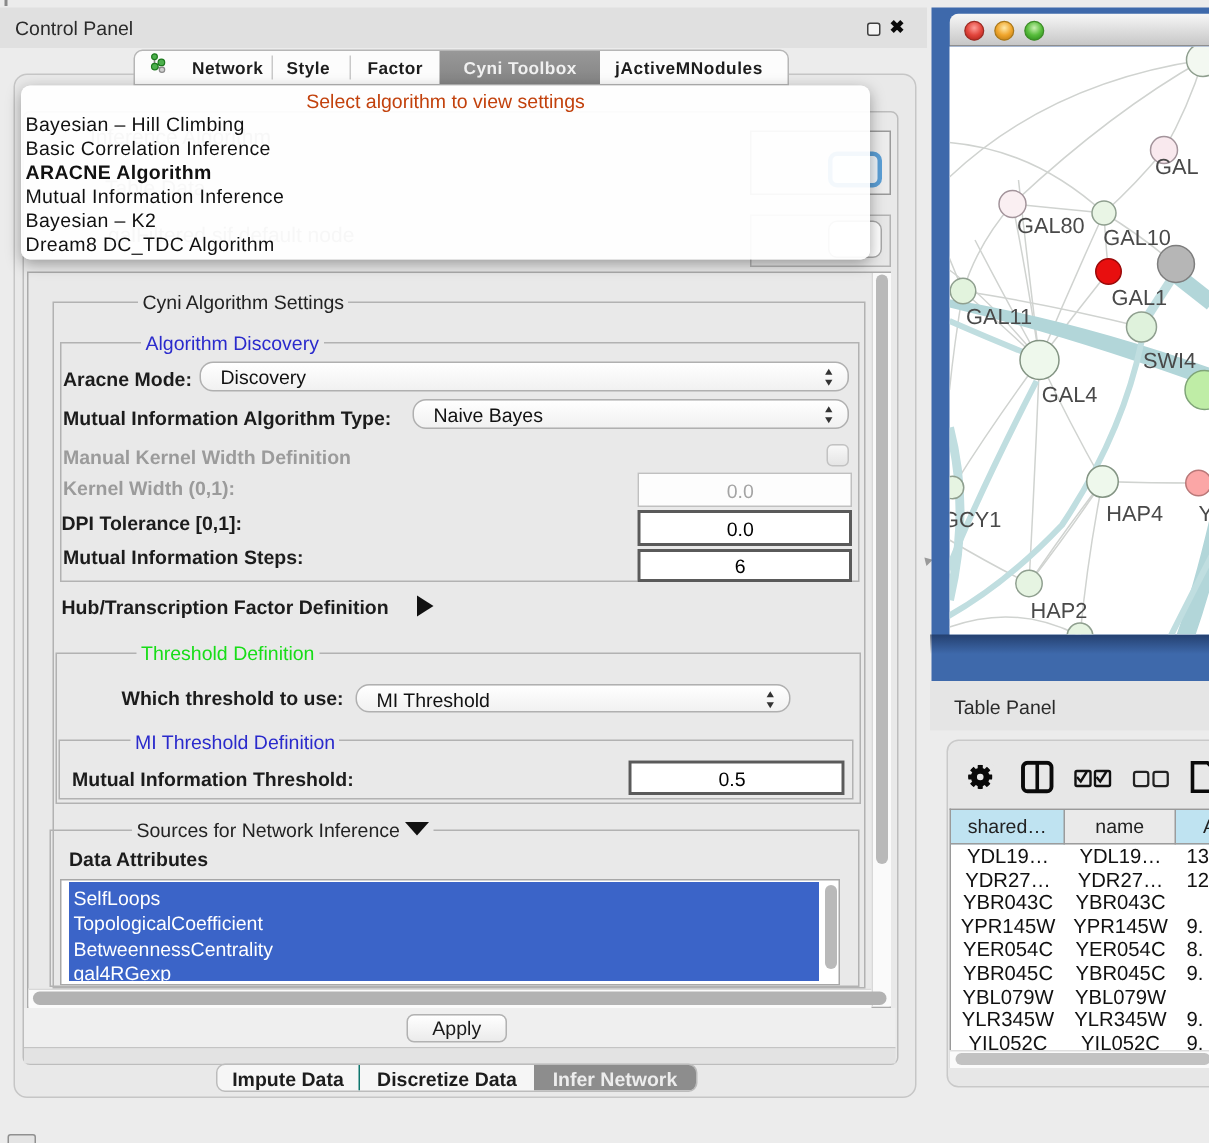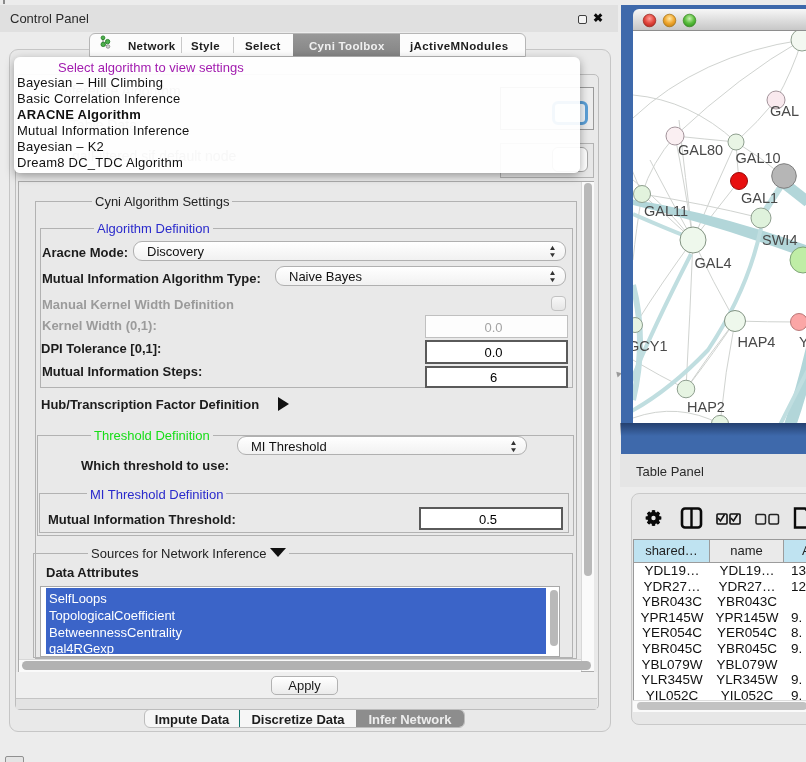--- a/index.html
+++ b/index.html
@@ -41,37 +41,37 @@
  <path d="M4 9 L8 7" stroke="#888" stroke-width="1.1" fill="none"></path>
  <circle cx="4" cy="2.8" r="1.9" fill="#4db04d" stroke="#1e7a1e" stroke-width="0.8"></circle>
  <circle cx="8.6" cy="6.6" r="2.2" fill="#4db04d" stroke="#1e7a1e" stroke-width="0.8"></circle>
  <circle cx="4.2" cy="9.4" r="2.2" fill="#4db04d" stroke="#1e7a1e" stroke-width="0.8"></circle>
  <circle cx="9" cy="11.5" r="1.8" fill="#cfcfcf" stroke="#8a8a8a" stroke-width="0.8"></circle>
 </svg>
 <div class="abs" style="left:128px;top:40px;font-size:11.5px;font-weight:bold;color:#1d1d1d;letter-spacing:0.3px;">Network</div>
 <div class="abs" style="left:181px;top:37px;width:1px;height:16px;background:#c9c9c9;"></div>
 <div class="abs" style="left:191px;top:40px;font-size:11.5px;font-weight:bold;color:#1d1d1d;letter-spacing:0.3px;">Style</div>
 <div class="abs" style="left:233px;top:37px;width:1px;height:16px;background:#c9c9c9;"></div>
-<div class="abs" style="left:245px;top:40px;font-size:11.5px;font-weight:bold;color:#1d1d1d;letter-spacing:0.3px;">Select</div>
+<div class="abs" style="left:245px;top:40px;font-size:11.5px;font-weight:bold;color:#1d1d1d;letter-spacing:0.3px;">Factor</div>
 <div class="abs" style="left:309px;top:40px;font-size:11.5px;font-weight:bold;color:#f0f0f0;letter-spacing:0.3px;">Cyni Toolbox</div>
 <div class="abs" style="left:410px;top:40px;font-size:11.5px;font-weight:bold;color:#1d1d1d;letter-spacing:0.4px;">jActiveMNodules</div>
 
 <div class="abs" style="left:18px;top:181px;width:576px;height:491px;border:1px solid #ababab;background:#e9e9e9;box-sizing:border-box;"></div>
 
 <div class="abs" style="left:581px;top:182px;width:12px;height:489px;background:#fafafa;border-left:1px solid #d8d8d8;"></div>
 <div class="abs" style="left:584px;top:183px;width:8px;height:393px;background:#b9b9b9;border-radius:4px;"></div>
 
 <div class="abs" style="left:19px;top:659px;width:562px;height:12px;background:#fafafa;border-top:1px solid #d8d8d8;"></div>
 <div class="abs" style="left:22px;top:661px;width:569px;height:9px;background:#b2b2b2;border-radius:4.5px;"></div>
 
 <div class="grp" style="left:35px;top:201px;width:542px;height:458px;"></div>
 <div class="gt" style="left:48px;top:194px;color:#232323;">Cyni Algorithm Settings</div>
 
 <div class="grp" style="left:40px;top:228px;width:533px;height:160px;"></div>
-<div class="gt" style="left:50px;top:221px;color:#2a2acc;">Algorithm Definition</div>
+<div class="gt" style="left:50px;top:221px;color:#2a2acc;">Algorithm Discovery</div>
 
 <div class="abs lbl bold" style="left:42px;top:245px;">Aracne Mode:</div>
 <div class="combo" style="left:133px;top:241px;width:433px;height:20px;border-radius:9px;">
     <span class="ct" style="left:13px;top:2px;">Discovery</span>
  <svg class="updn" viewBox="0 0 8 16">
       <path d="M4 1 L7 6 H1 Z" fill="#333"></path>
       <path d="M4 15 L7 10 H1 Z" fill="#333"></path>
     </svg>
   </div>
 
@@ -96,21 +96,21 @@
 <div class="abs lbl bold" style="left:42px;top:364px;">Mutual Information Steps:</div>
 <div class="inp" style="left:425px;top:366px;width:143px;height:22px;border:2px solid #5a5a5a;color:#000;padding-top:2px;">6</div>
 
 <div class="abs lbl" style="left:41px;top:397px;font-weight:600;">Hub/Transcription Factor Definition</div>
 <div class="abs" style="left:278px;top:397px;width:0;height:0;border-top:7px solid transparent;border-bottom:7px solid transparent;border-left:11px solid #111;"></div>
 
 <div class="grp" style="left:37px;top:435px;width:537px;height:101px;"></div>
 <div class="gt" style="left:47px;top:428px;color:#17dd17;">Threshold Definition</div>
 
 <div class="abs lbl bold" style="left:81px;top:458px;">Which threshold to use:</div>
-<div class="combo" style="left:237px;top:436px;width:290px;height:19px;border-radius:9px;">
+<div class="combo" style="left:237px;top:456px;width:290px;height:19px;border-radius:9px;">
     <span class="ct" style="left:13px;top:1.5px;">MI Threshold</span>
  <svg class="updn" viewBox="0 0 8 16">
       <path d="M4 1 L7 6 H1 Z" fill="#333"></path>
       <path d="M4 15 L7 10 H1 Z" fill="#333"></path>
     </svg>
   </div>
 
 <div class="grp" style="left:39px;top:493px;width:530px;height:40px;"></div>
 <div class="gt" style="left:43px;top:487px;color:#2a2acc;">MI Threshold Definition</div>
 
@@ -330,14 +330,14 @@
  </div>
 </div>
 <div class="abs" style="left:633px;top:700px;width:173px;height:12px;background:#fafafa;border-top:1px solid #ddd;box-sizing:border-box;"></div>
 <div class="abs" style="left:637px;top:701.5px;width:170px;height:8.5px;background:#c2c2c2;border-radius:4px;"></div>
 
 <div class="abs" style="left:60px;top:83px;font-size:14px;color:#8a8a8a;">Inference Algorithm</div>
 <div class="abs" style="left:70px;top:117px;font-size:14px;color:#8a8a8a;">Table Data</div>
 <div class="abs" style="left:72px;top:148px;font-size:14px;color:#8a8a8a;">galFiltered sif default node</div>
 
 <div class="abs" style="left:14px;top:57px;width:566px;height:116px;background:rgba(255,255,255,0.93);border-radius:6px;box-shadow:0 3px 10px rgba(0,0,0,0.35);"></div>
-<div class="abs" style="left:14px;top:60px;width:566px;text-align:left;font-size:13px;color:#a21caf;padding-left:44px;">Select algorithm to view settings</div>
+<div class="abs" style="left:14px;top:60px;width:566px;text-align:center;font-size:13px;color:#c2410c;">Select algorithm to view settings</div>
 <div class="abs" style="left:17px;top:75px;font-size:13px;color:#111;line-height:15.9px;letter-spacing:0.25px;">Bayesian – Hill Climbing<br>Basic Correlation Inference<br><b>ARACNE Algorithm</b><br>Mutual Information Inference<br>Bayesian – K2<br>Dream8 DC_TDC Algorithm</div>
 
 </body></html>

